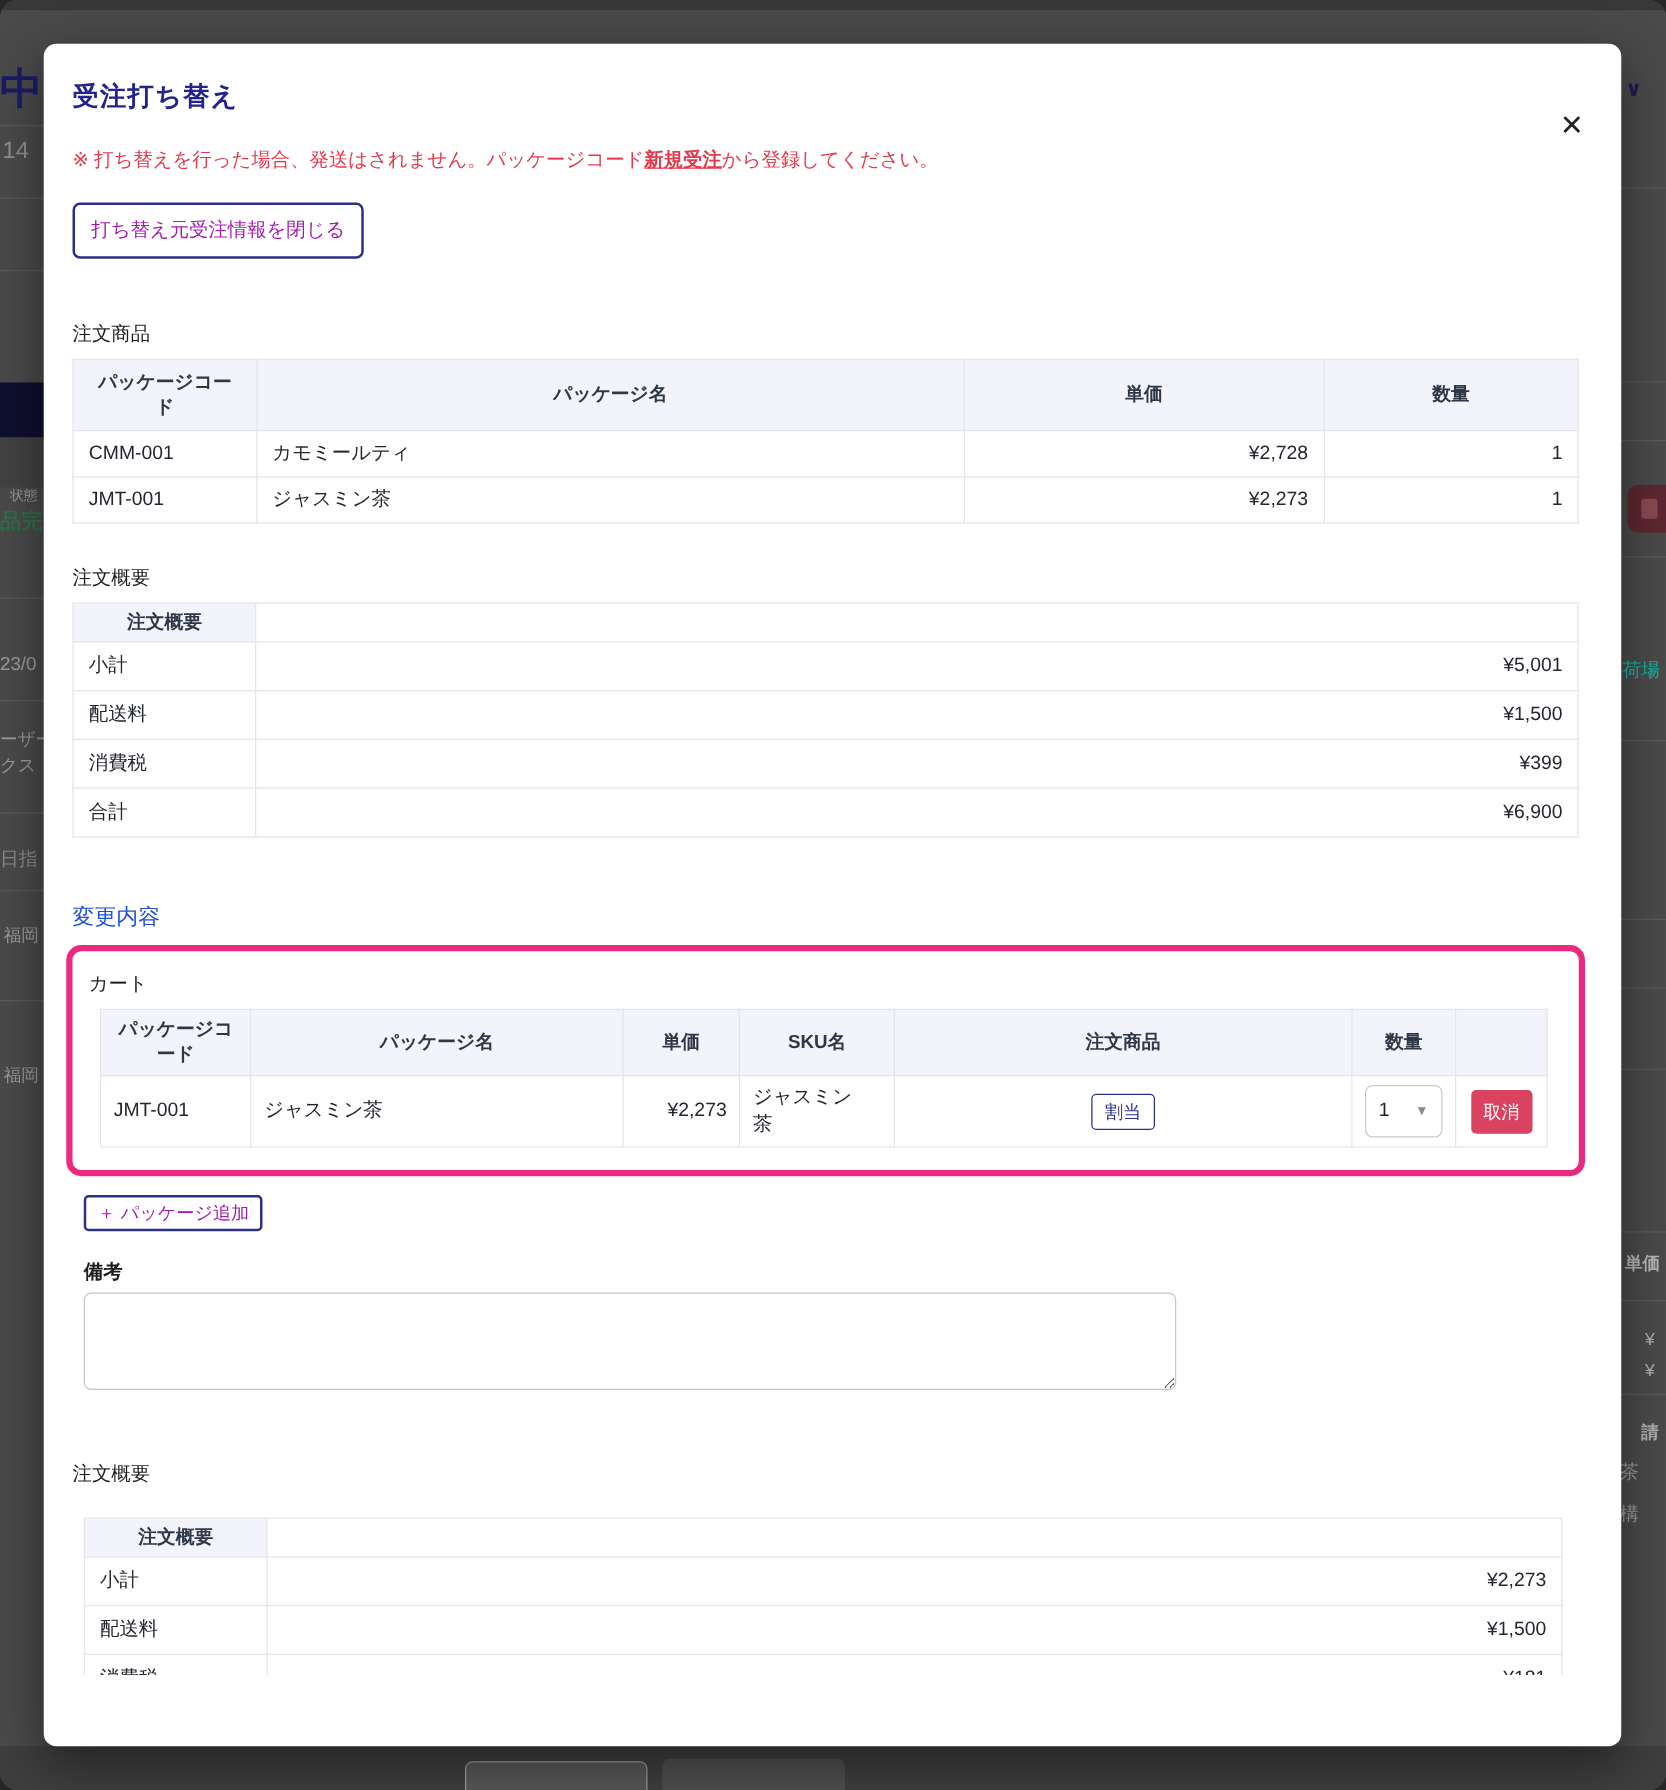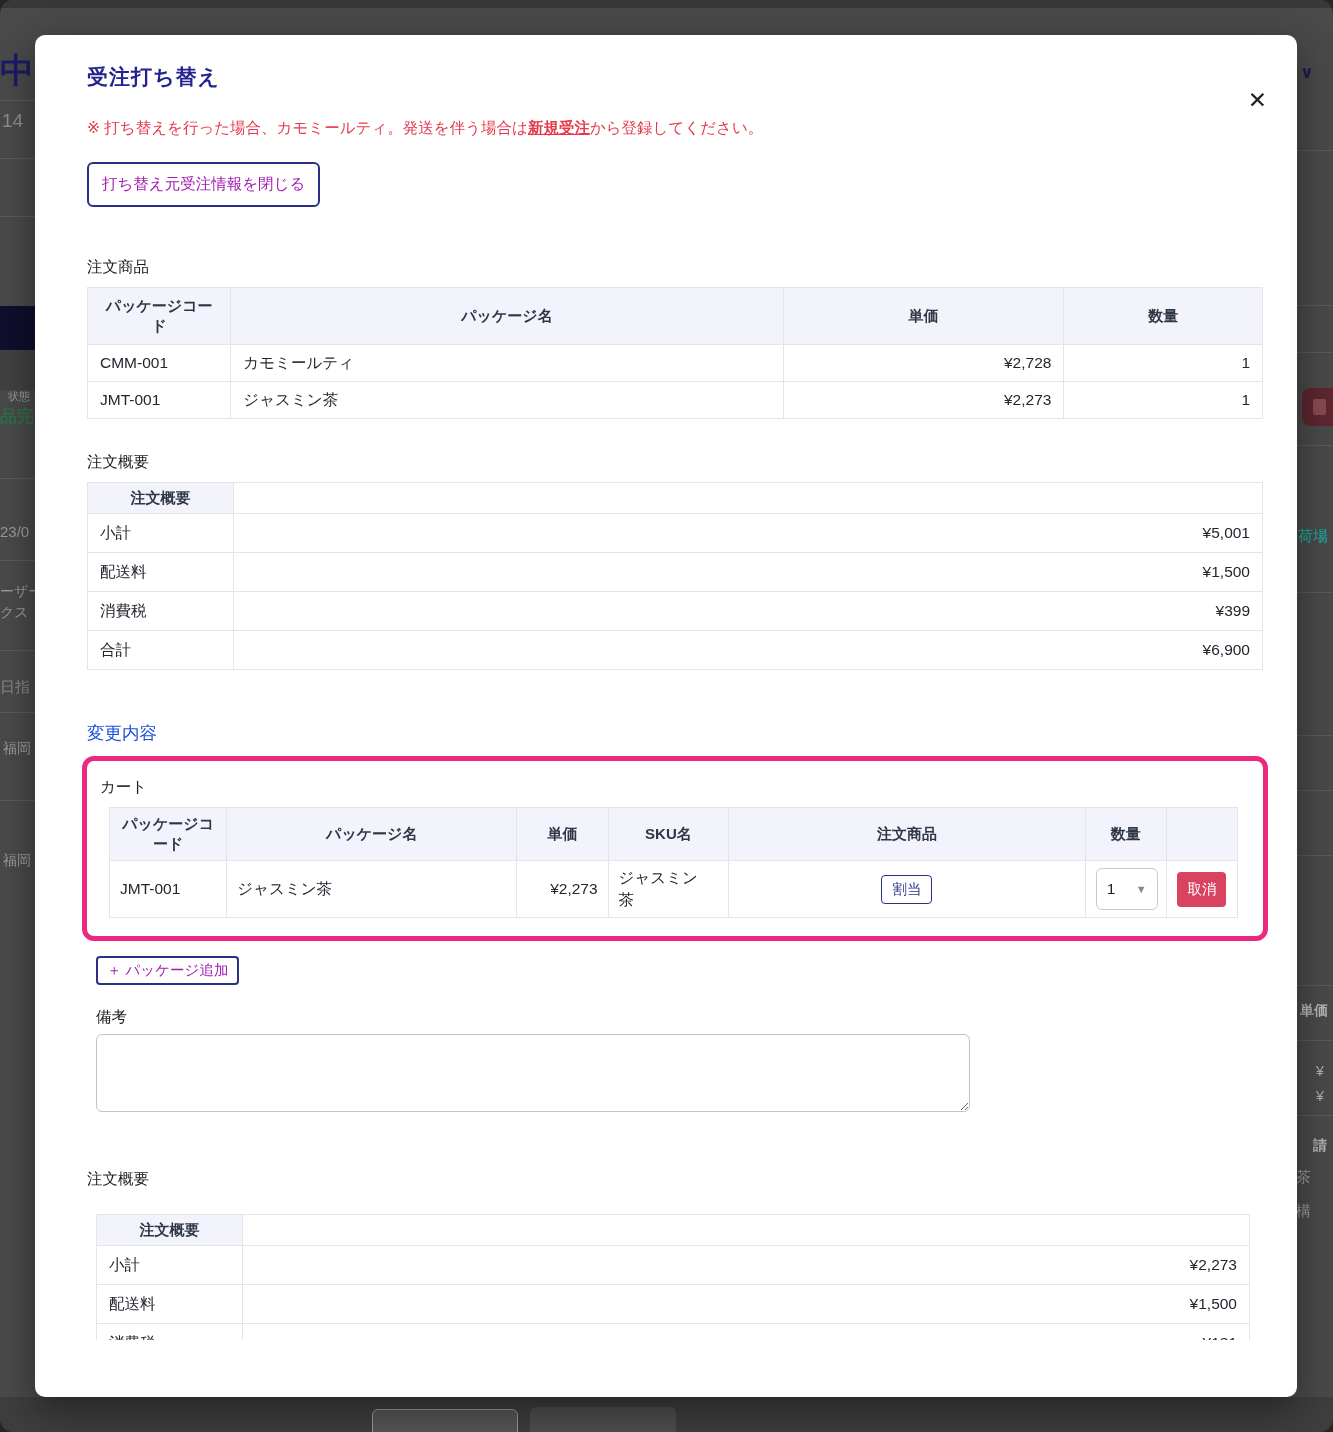--- a/index.html
+++ b/index.html
@@ -37,33 +37,33 @@
   .bg-cha { left:1296px; top:1168px; font-size:15px; color:#9b9b9b; }
   .bg-kou { left:1296px; top:1202px; font-size:15px; color:#9b9b9b; }
   .bg-bottombar { left:0; top:1397px; width:100%; height:35px; background:#3e3e3e; }
   .bg-btn-outline { left:372px; top:1409px; width:146px; height:30px; background:#565656;
                     border:1px solid #9a9a9a; border-radius:6px; }
   .bg-btn-fill { left:530px; top:1407px; width:146px; height:30px; background:#4e4e4e; border-radius:6px; }
 
   
   .modal { position:absolute; z-index:5; left:35px; top:35px; width:1262px; height:1362px;
            background:#fff; border-radius:10px; box-shadow:0 12px 40px rgba(0,0,0,.45); }
-  .modal-body { position:relative; padding:28px 34px 0 52px; height:calc(100% - 57px); overflow:hidden; }
+  .modal-body { position:relative; padding:28px 34px 0 23px; height:calc(100% - 57px); overflow:hidden; }
   .modal-title { font-size:21px; font-weight:bold; color:#23238f; letter-spacing:1px; }
   .close-btn { position:absolute; top:54px; right:30px; font-size:23px; color:#222; cursor:pointer; line-height:1; }
   .warning { margin-top:27px; color:#e5394b; font-size:15.5px; }
   .warning a { color:#e5394b; font-weight:bold; text-decoration:underline; cursor:pointer; }
   .outline-btn { display:inline-block; background:#fff; border:2px solid #2b3087; color:#a21caf;
                  border-radius:6px; cursor:pointer; font-family:inherit; }
   .toggle-btn { margin-top:23px; padding:10px 13px; font-size:15.5px; }
   .add-btn { margin:15px 0 0 9px; padding:3px 9px; font-size:14.5px; border-width:2px; border-radius:4px; }
   .sec-label { font-size:15.5px; color:#1c1c1c; }
   .lbl-items { margin:50px 0 9px; }
   .lbl-summary { margin:33px 0 9px; }
-  .lbl-notes { margin:22px 0 6px 9px; }
+  .lbl-notes { margin:22px 0 6px 9px;font-weight:bold; }
   .lbl-newsummary { margin:57px 0 24px 0; }
   .changes-heading { margin-top:51px; font-size:17.5px; font-weight:normal; color:#1d4ed8; }
 
   table.tbl { width:100%; border-collapse:collapse; font-size:15.5px; color:#23262e; table-layout:fixed; }
   table.tbl th, table.tbl td { border:1px solid #e4e4ec; padding:8px 12px; line-height:20px; }
   table.tbl th { background:#f3f3fb; font-weight:bold; text-align:center; color:#2f3747; font-size:15px; }
   table.tbl td.num { text-align:right; }
   table.summary th.blank, table.summary2 th.blank { background:#fff; }
   table.summary th, table.summary2 th { padding:5px 12px; }
   table.summary td, table.summary2 td { padding:9px 12px; }
@@ -156,21 +156,21 @@
   <div class="bg bg-bottombar"></div>
   <div class="bg bg-btn-outline"></div>
   <div class="bg bg-btn-fill"></div>
 
   <div class="modal">
     <div class="modal-body">
 
       <div class="modal-title">受注打ち替え</div>
       <div class="close-btn">✕</div>
 
-      <p class="warning"><span>※ 打ち替えを行った場合、カモミールティ。発送を伴う場合は</span><a>新規受注</a><span>から登録してください。</span></p>
+      <p class="warning"><span>※ 打ち替えを行った場合、発送はされません。パッケージコード</span><a>新規受注</a><span>から登録してください。</span></p>
 
       <button class="outline-btn toggle-btn">打ち替え元受注情報を閉じる</button>
 
       <div class="sec-label lbl-items">注文商品</div>
       <table class="tbl items">
         <colgroup>
             <col class="c-code">
             <col class="c-name">
             <col class="c-price">
             <col class="c-qty">

